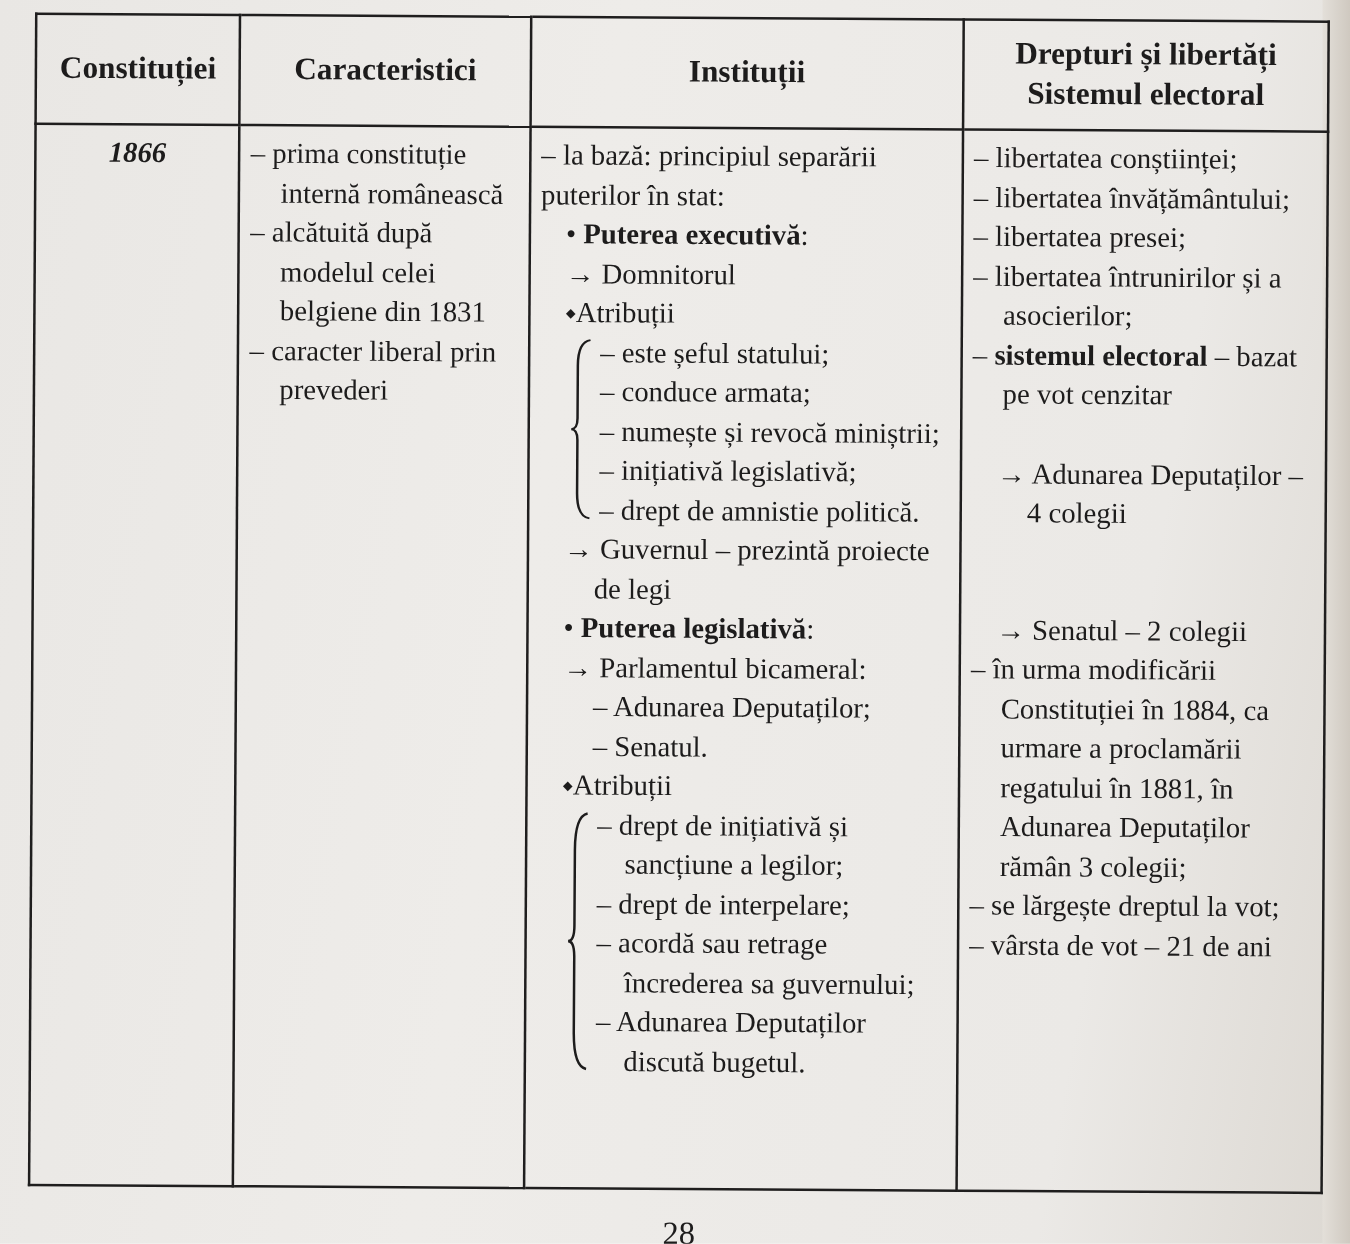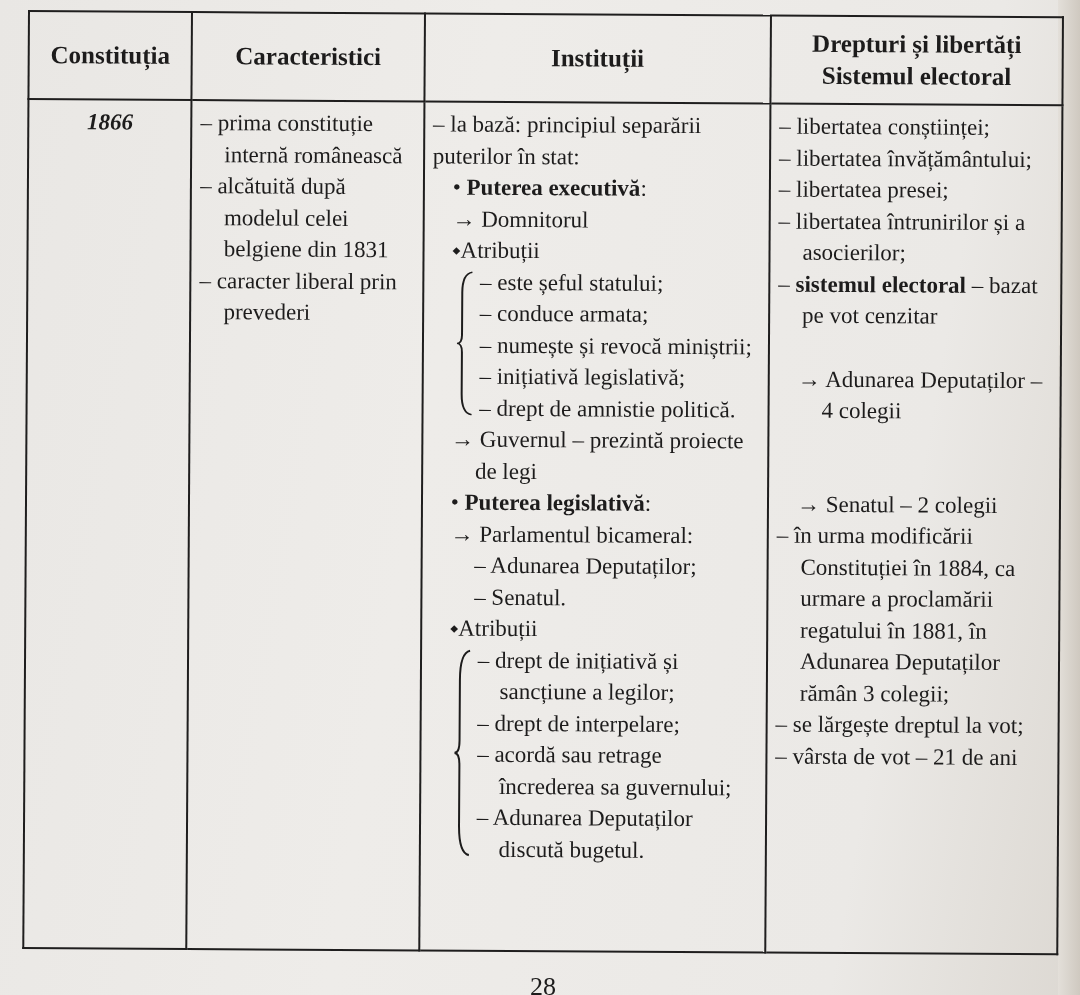--- a/index.html
+++ b/index.html
@@ -51,21 +51,21 @@
   }
 </style>
 </head>
 <body>
 
 <div class="page-edge"></div>
 
 <table class="main">
   <thead>
     <tr>
-      <th class="c1">Constituția</th>
+      <th class="c1">Constituției</th>
       <th class="c2">Caracteristici</th>
       <th class="c3">Instituții</th>
       <th class="c4">
         <div>Drepturi și libertăți</div>
         <div>Sistemul electoral</div>
       </th>
     </tr>
   </thead>
   <tbody>
     <tr>

